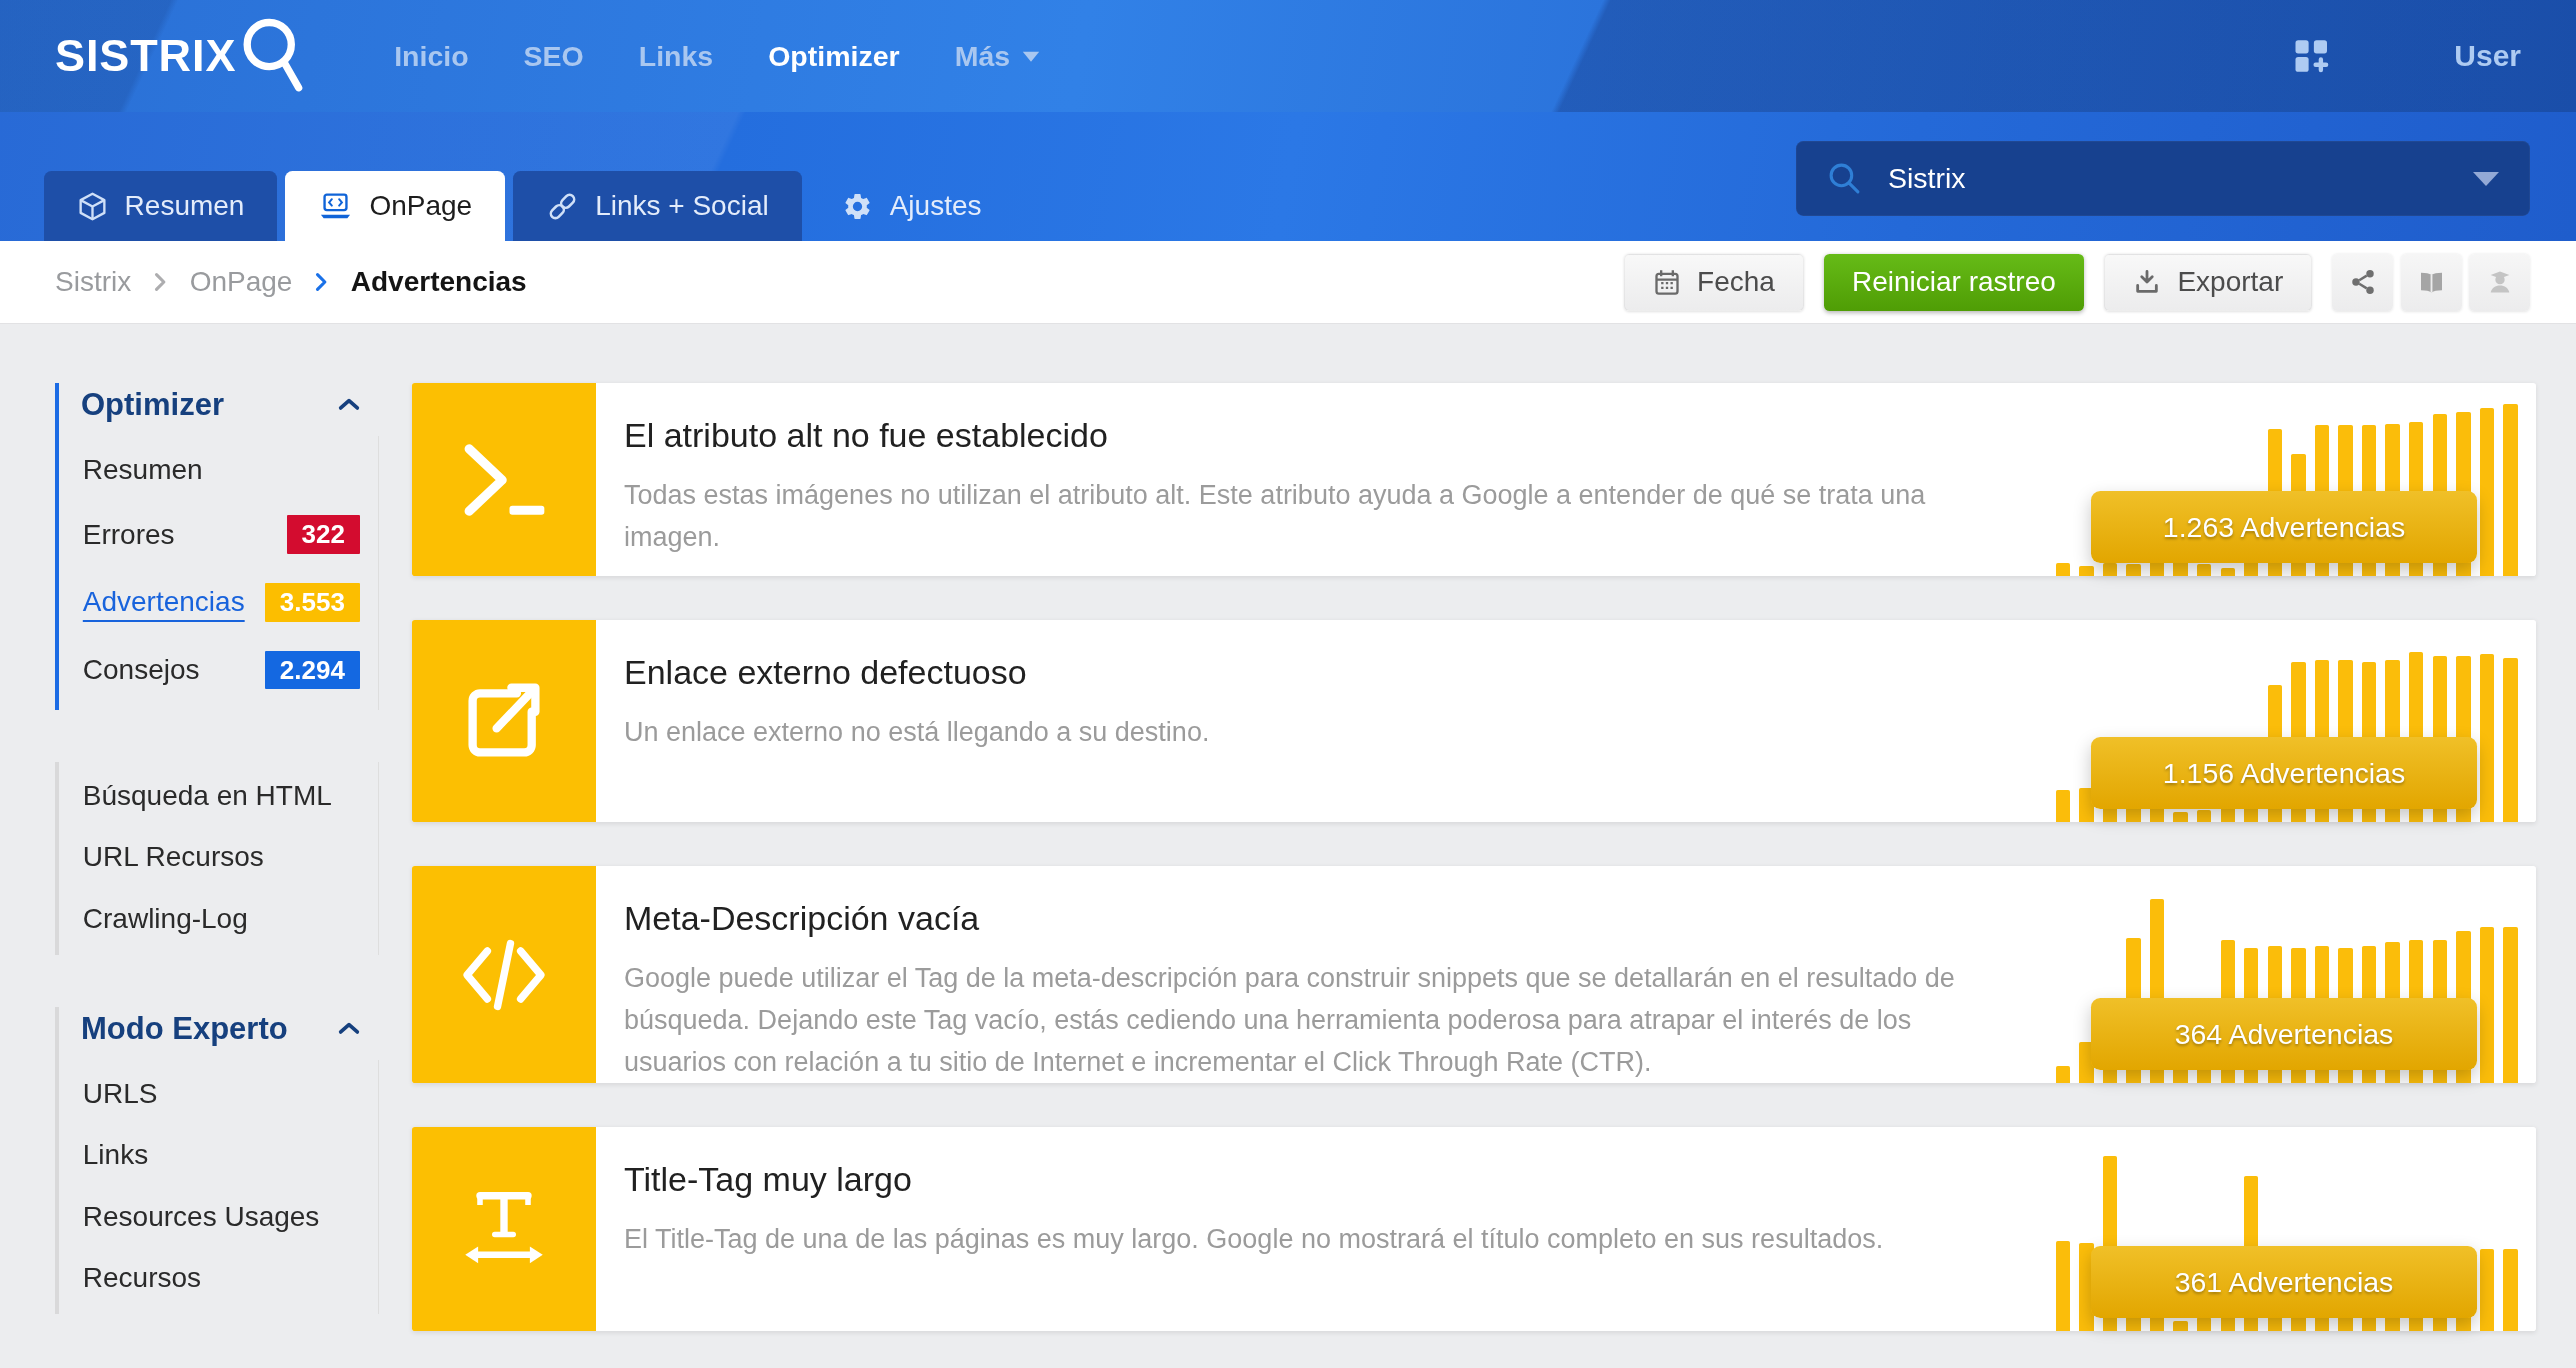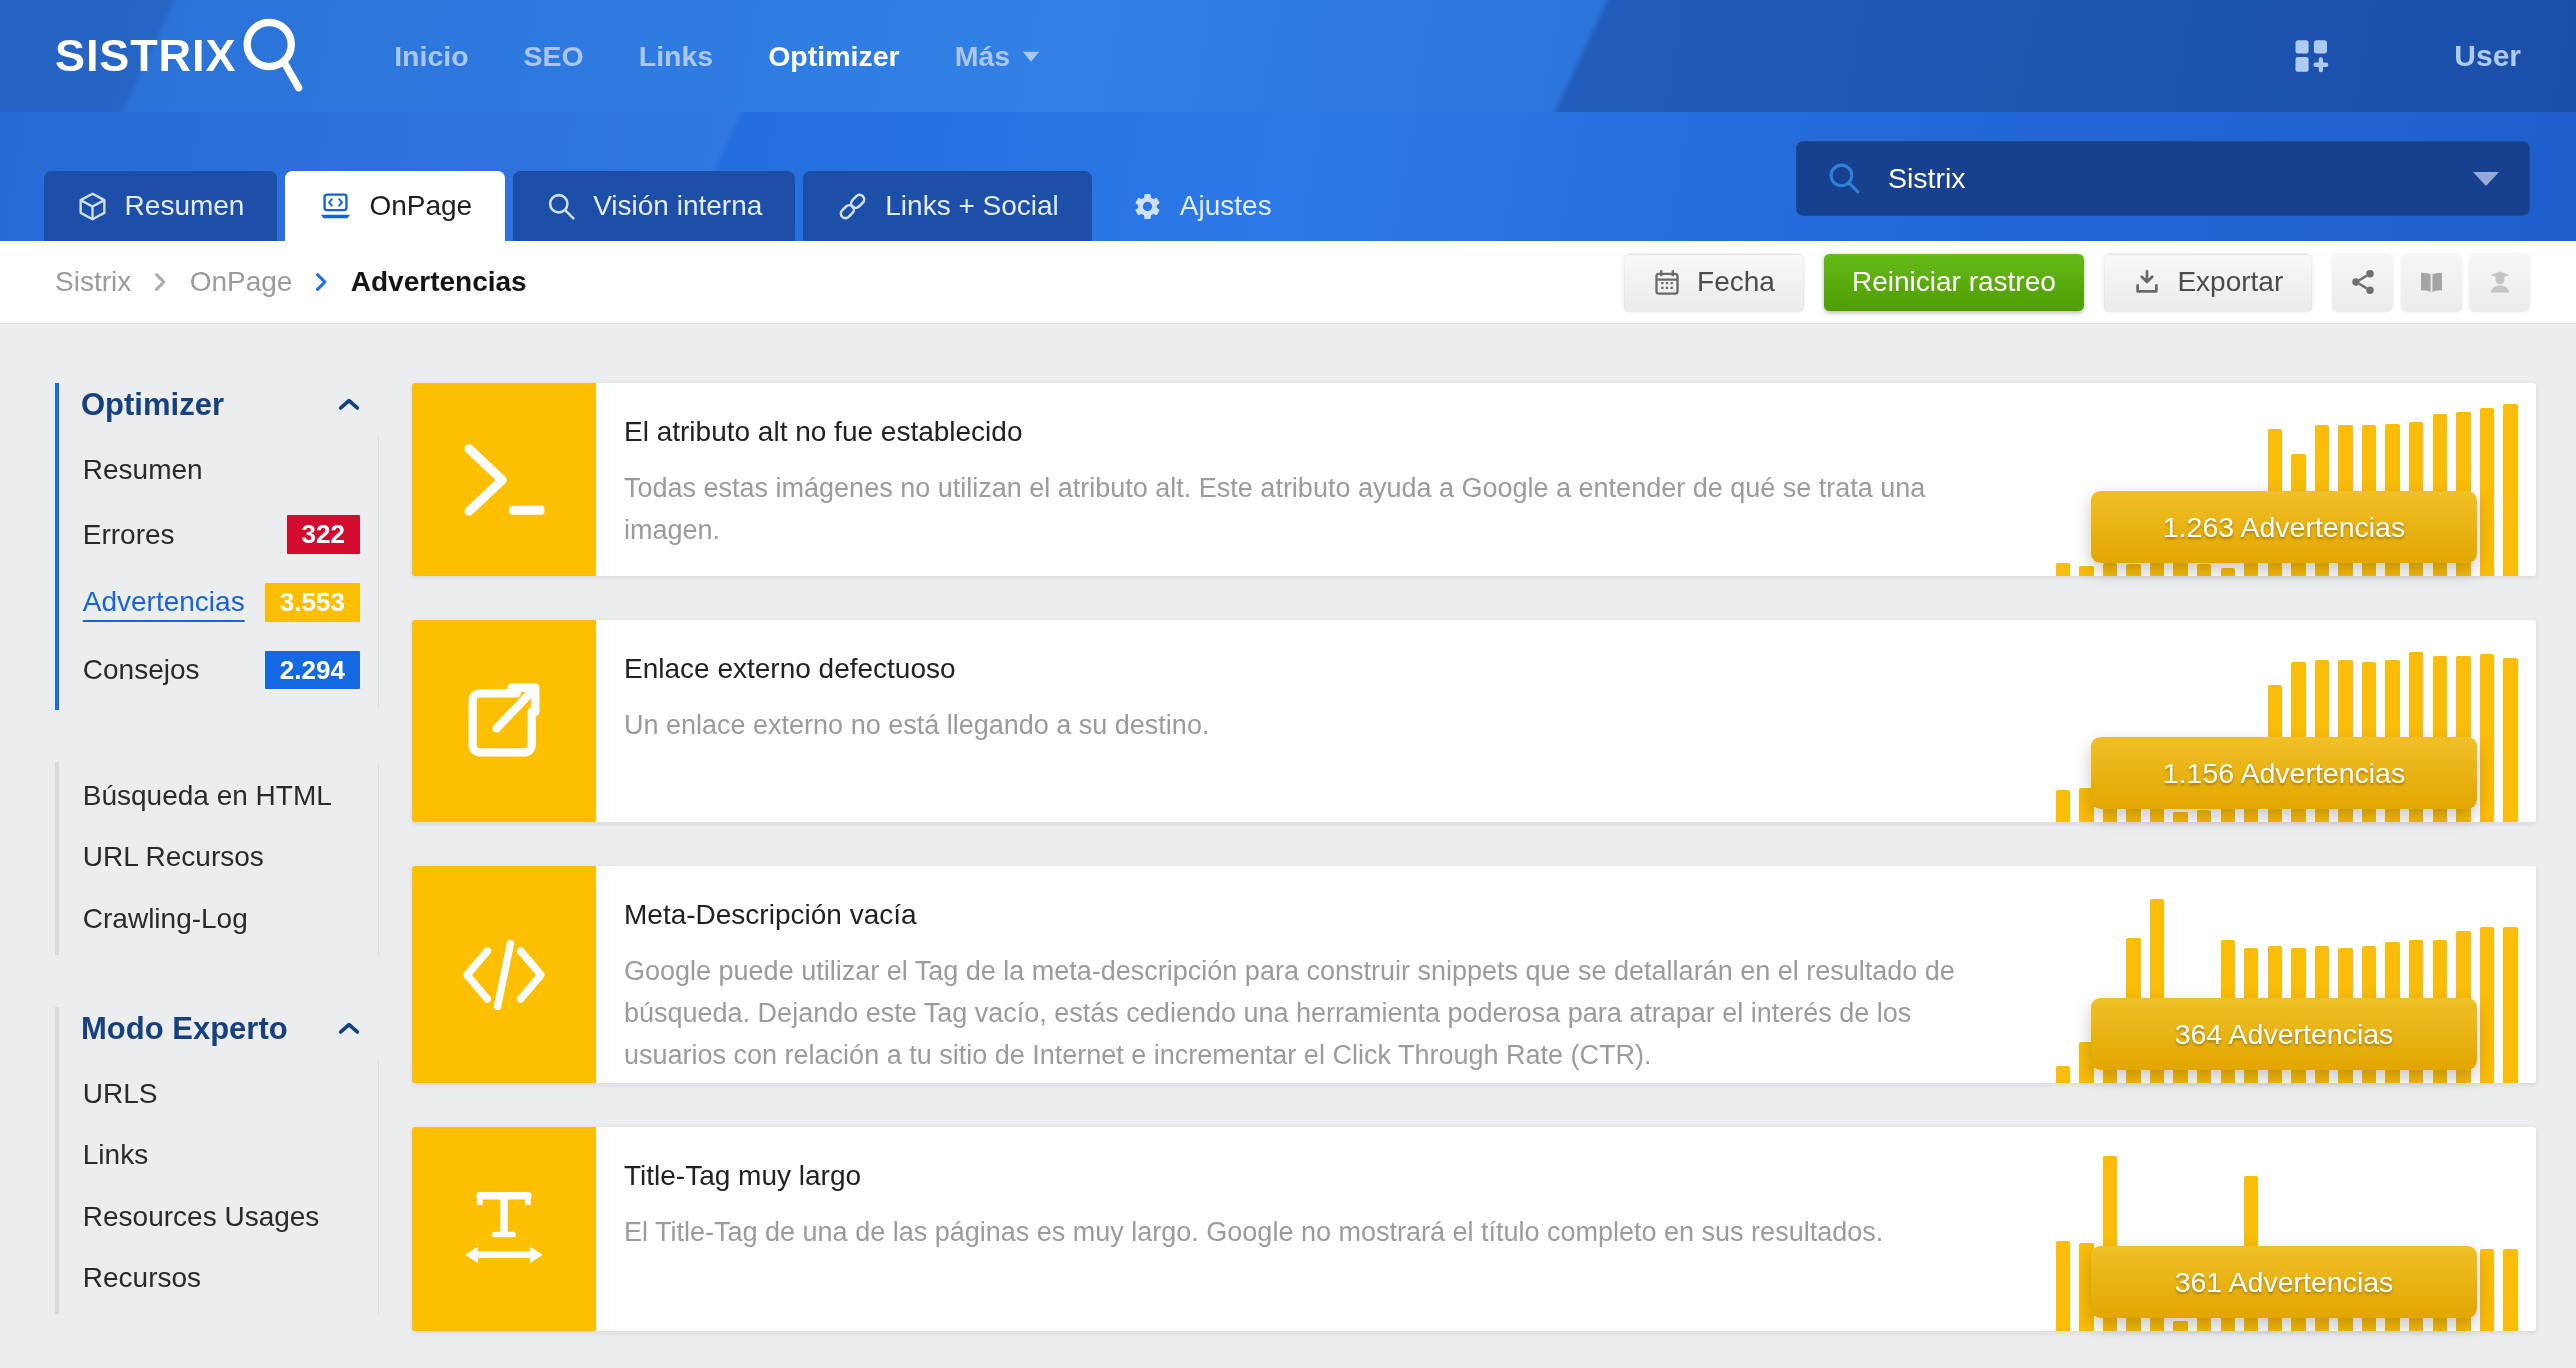--- a/index.html
+++ b/index.html
@@ -110,21 +110,21 @@
   }
   .card:nth-child(1){ height:193px; }
   .card:nth-child(2){ height:202px; }
   .card:nth-child(3){ height:217px; }
   .card:nth-child(4){ height:204px; }
   .card-icon {
     width:184px; flex:none; background:#fcbf02; border-radius:2.8px 0 0 2.8px;
     display:flex; align-items:center; justify-content:center; color:#fff;
   }
   .card-body { flex:1; min-width:0; padding:33px 534px 0 28px; }
-  .card-title { font-size:28px; font-weight:400; color:#212121; margin-bottom:20px; cursor:pointer; }
+  .card-title { font-size:34px; font-weight:400; color:#212121; margin-bottom:20px; cursor:pointer; }
   .card-desc { font-size:27px; color:#9b9b9b; line-height:1.55; max-width:1380px; }
   .chart {
     position:absolute; right:18.4px; top:0; bottom:0; width:462px;
     display:flex; align-items:flex-end; gap:9.2px; overflow:hidden;
   }
   .chart .bar { flex:1; background:#fbbd0a; border-radius:1.8px 1.8px 0 0; }
   .count-badge {
     position:absolute; right:59px; bottom:13px; width:386px; height:72px; z-index:3;
     background:linear-gradient(#f0c028,#e2a600); border-radius:9.2px;
     display:flex; align-items:center; justify-content:center;
@@ -182,27 +182,20 @@
     </svg>
     <span>Resumen</span>
   </div>
   <div class="tab active">
     <svg width="35" height="31" viewBox="0 0 38 34">
       <rect x="7" y="4" width="24" height="17" rx="2.5" fill="none" stroke="currentColor" stroke-width="2.6"></rect>
       <path d="M15 9l-3 3.5 3 3.5M23 9l3 3.5-3 3.5" fill="none" stroke="currentColor" stroke-width="2.2" stroke-linecap="round"></path>
       <path d="M3 26h32l-3 4H6z" fill="currentColor"></path>
     </svg>
     <span>OnPage</span>
-  </div>
-  <div class="tab">
-    <svg width="31" height="31" viewBox="0 0 34 34">
-      <circle cx="14" cy="14" r="9.5" fill="none" stroke="currentColor" stroke-width="2.8"></circle>
-      <line x1="21" y1="21" x2="30" y2="30" stroke="currentColor" stroke-width="2.8" stroke-linecap="round"></line>
-    </svg>
-    <span>Visión interna</span>
   </div>
   <div class="tab">
     <svg width="33" height="31" viewBox="0 0 36 34">
       <g transform="rotate(-45 18 17)" fill="none" stroke="currentColor" stroke-width="2.8">
         <rect x="2" y="12" width="16" height="10" rx="5"></rect>
         <rect x="18" y="12" width="16" height="10" rx="5"></rect>
       </g>
     </svg>
     <span>Links + Social</span>
   </div>

